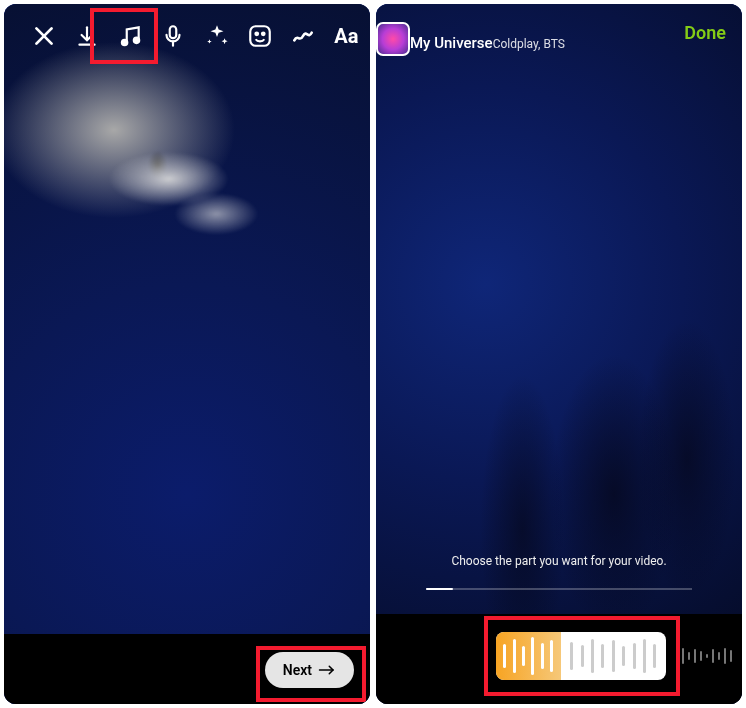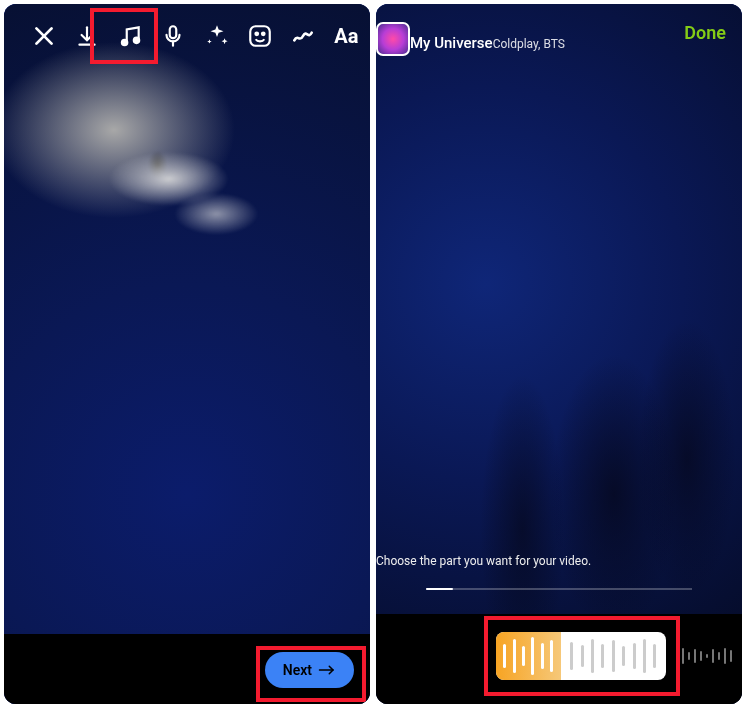--- a/index.html
+++ b/index.html
@@ -75,21 +75,21 @@
     position: absolute;
     top: 4px; left: 86px;
     width: 68px; height: 56px;
     border: 4px solid #f41b2f;
     z-index: 6;
   }
   
   .next-btn {
     position: absolute;
     right: 16px; bottom: 16px;
-    background: #3b82f6;
+    background: #e5e5e5;
     color: #000;
     border-radius: 22px;
     padding: 10px 18px;
     display: flex; align-items: center; gap: 6px;
     font-size: 14px; font-weight: 600;
     z-index: 5;
   }
   .next-btn svg { width: 18px; height: 14px; }
   .highlight-box-next {
     position: absolute;
@@ -122,21 +122,21 @@
     border-radius: 7px;
     border: 2px solid #fff;
     background: radial-gradient(circle at 50% 50%, #ff4aa8 0%, #b73dd6 50%, #4a2d8f 100%);
     margin-bottom: 8px;
   }
   .song-title { font-size: 15px; font-weight: 500; }
   .song-artist { font-size: 12px; opacity: 0.85; margin-top: 2px; }
   .instruction {
     position: absolute;
     bottom: 136px; left: 0; right: 0;
-    text-align: left;
+    text-align: center;
     color: #eee; font-size: 12px;
     z-index: 5;
   }
   .timeline-thin {
     position: absolute;
     bottom: 114px; left: 50px; right: 50px; height: 2px;
     background: rgba(255,255,255,0.25);
     z-index: 5;
   }
   .timeline-thin::before {

